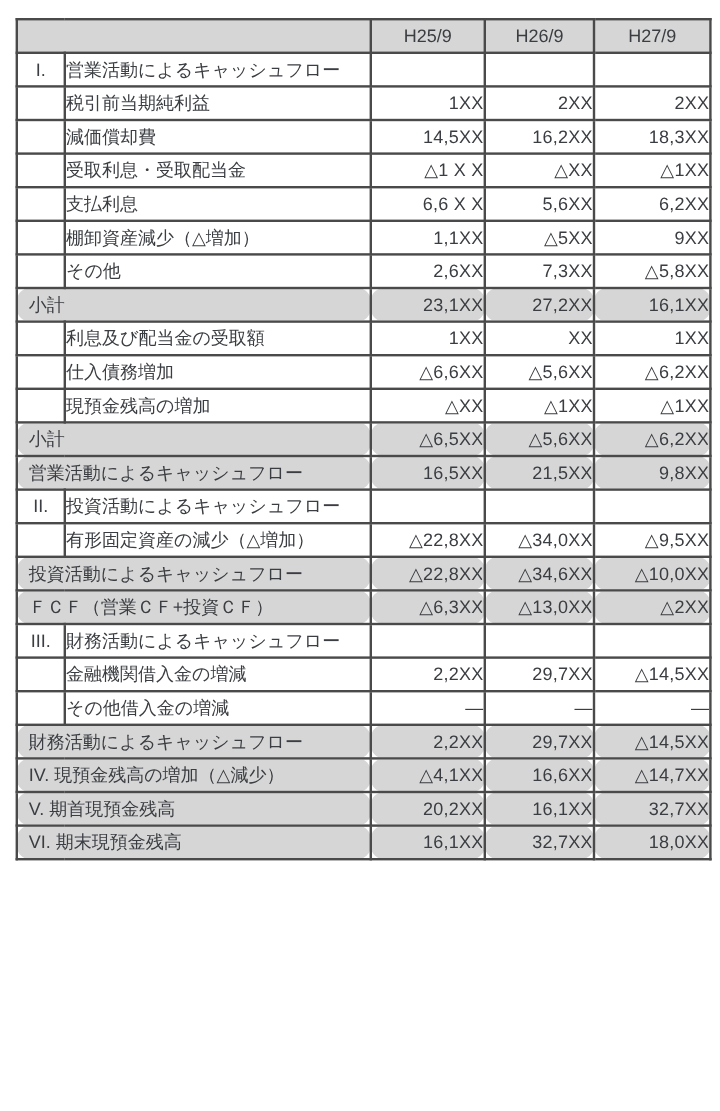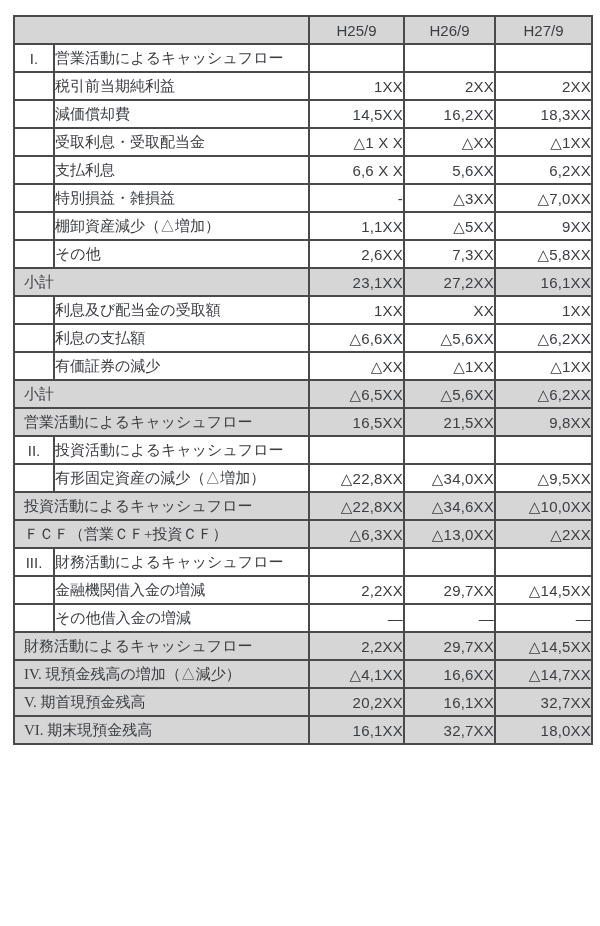--- a/index.html
+++ b/index.html
@@ -38,23 +38,23 @@
     padding: 0;
     font-size: 15px;
     font-weight: normal;
     color: #3a3d41;
     line-height: 1;
     overflow: hidden;
     white-space: nowrap;
   }
   tr.head th.col, tr.head td { background: #d6d6d6; }
   tr.head th.col { text-align: center; }
-  tr.total td { background: #d6d6d6; }
+  tr.total td { background: #d6d6d6; border-radius: 11px; }
   td.num { text-align: center; padding: 0 2px; }
-  td.lbl { text-align: left; padding-left: 12px; font-family: Liberation Serif, serif; }
+  td.lbl { text-align: left; padding-left: 12px; }
   td.lbl.sp { padding-left: 9px; }
   td.val { text-align: right; padding-right: 9px; letter-spacing: 0.2px; }
   .muted { color: #97999c; }
 </style>
 </head>
 <body>
 
 <div class="sheet">
   <table class="cf">
     <colgroup>
@@ -102,27 +102,20 @@
       </tr>
       <tr class="detail">
         <td class="num"></td>
         <td class="lbl">支払利息</td>
         <td class="val">6,6 X X</td>
         <td class="val">5,6XX</td>
         <td class="val">6,2XX</td>
       </tr>
       <tr class="detail">
         <td class="num"></td>
-        <td class="lbl">特別損益・雑損益</td>
-        <td class="val muted">-</td>
-        <td class="val">△3XX</td>
-        <td class="val">△7,0XX</td>
-      </tr>
-      <tr class="detail">
-        <td class="num"></td>
         <td class="lbl">棚卸資産減少（△増加）</td>
         <td class="val">1,1XX</td>
         <td class="val">△5XX</td>
         <td class="val">9XX</td>
       </tr>
       <tr class="detail">
         <td class="num"></td>
         <td class="lbl">その他</td>
         <td class="val">2,6XX</td>
         <td class="val">7,3XX</td>
@@ -136,28 +129,28 @@
       </tr>
       <tr class="detail">
         <td class="num"></td>
         <td class="lbl">利息及び配当金の受取額</td>
         <td class="val">1XX</td>
         <td class="val">XX</td>
         <td class="val">1XX</td>
       </tr>
       <tr class="detail">
         <td class="num"></td>
-        <td class="lbl">利息の支払額</td>
+        <td class="lbl">仕入債務増加</td>
         <td class="val">△6,6XX</td>
         <td class="val">△5,6XX</td>
         <td class="val">△6,2XX</td>
       </tr>
       <tr class="detail">
         <td class="num"></td>
-        <td class="lbl">有価証券の減少</td>
+        <td class="lbl">現預金残高の増加</td>
         <td class="val">△XX</td>
         <td class="val">△1XX</td>
         <td class="val">△1XX</td>
       </tr>
       <tr class="total">
         <td class="lbl sp" colspan="2">小計</td>
         <td class="val">△6,5XX</td>
         <td class="val">△5,6XX</td>
         <td class="val">△6,2XX</td>
       </tr>

